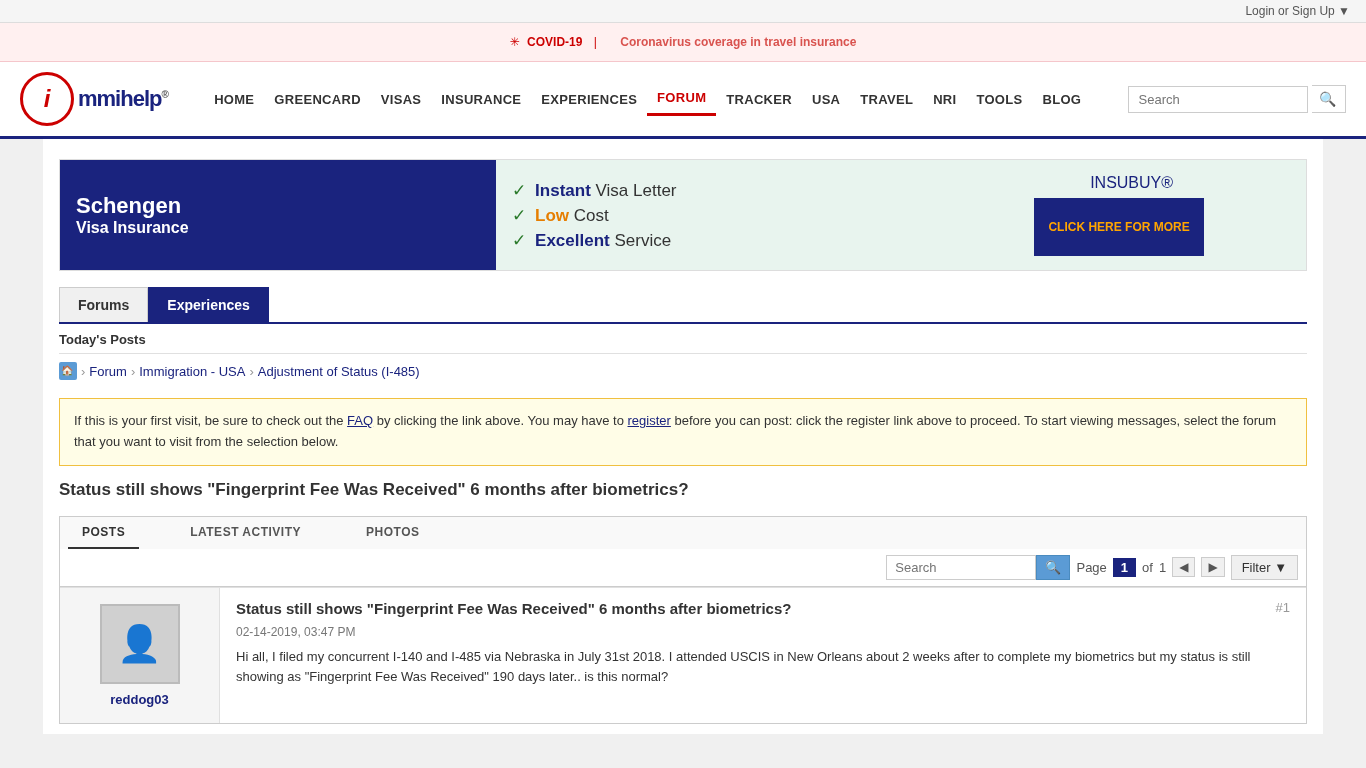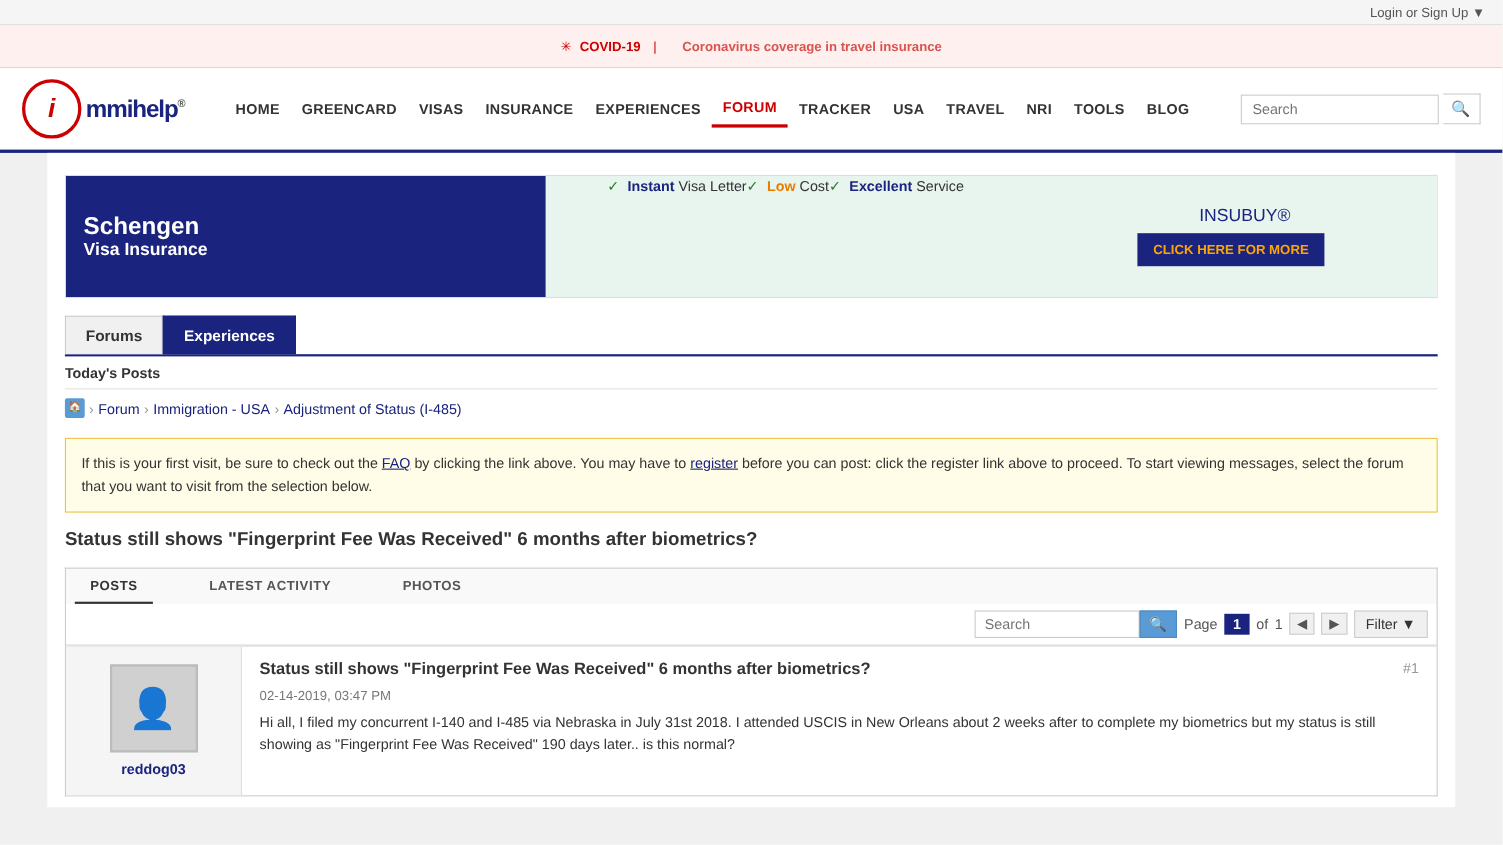--- a/index.html
+++ b/index.html
@@ -118,24 +118,24 @@
       padding: 10px 16px;
       color: #fff;
     }
     .ad-left .schengen { font-size: 22px; font-weight: bold; color: #fff; }
     .ad-left .visa-ins { font-size: 16px; color: #ffffff; font-weight: bold; }
     .ad-middle {
       width: 35%;
       height: 100%;
       background: #e8f4ee;
       display: flex;
-      flex-direction: row;
+      flex-direction: column;
       justify-content: center;
       padding: 0 16px;
-      font-size: 13px;
+      font-size: 17px;
       color: #333;
     }
     .ad-middle div { margin: 2px 0; }
     .ad-middle .check { color: #2a7a2a; margin-right: 4px; }
     .ad-middle .highlight { color: #1a237e; font-weight: bold; }
     .ad-middle .orange { color: #e67e00; font-weight: bold; }
     .ad-right {
       width: 30%;
       height: 100%;
       background: #e8f4ee;
@@ -144,21 +144,21 @@
       justify-content: center;
       flex-direction: column;
       font-size: 18px;
       font-weight: bold;
       color: #1a237e;
     }
     .ad-right .insubuy { font-size: 16px; color: #1a237e; font-weight: normal; margin-left: 25px; }
     .ad-right .click-btn {
       background: #1a237e;
       color: #ffa500;
-      padding: 8px 14px;
+      padding: 22px 14px;
       font-size: 12px;
       font-weight: bold;
       margin-top: 6px;
       border: none;
       cursor: pointer;
     }
 
     
     .tabs-area { margin-bottom: 0; }
     .tab-row { display: flex; align-items: flex-end; gap: 0; border-bottom: 2px solid #1a237e; }

